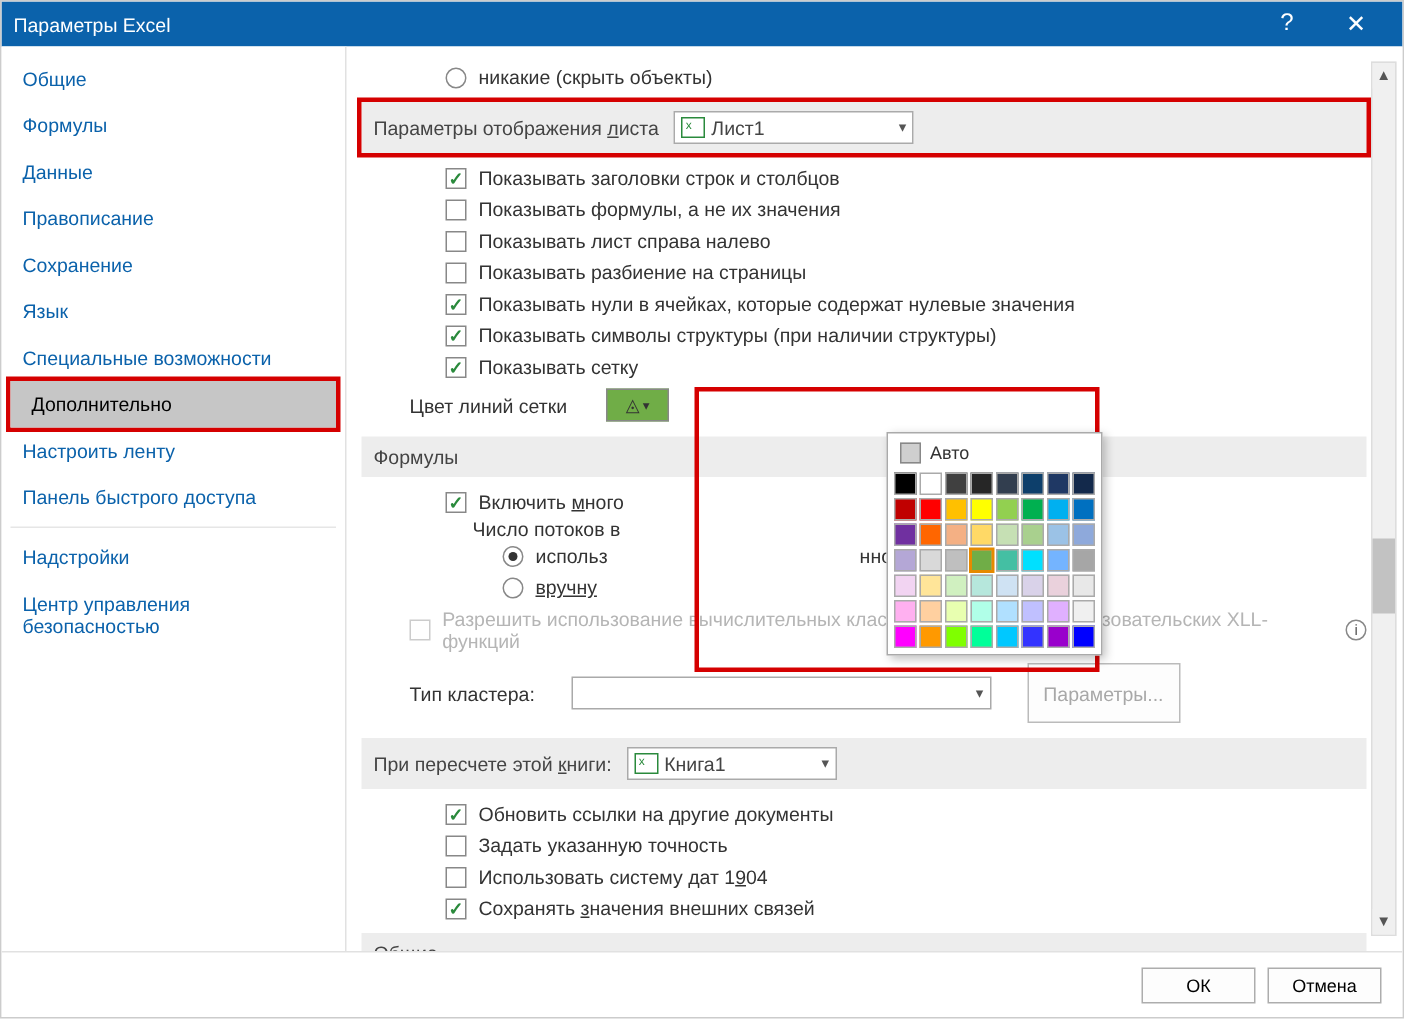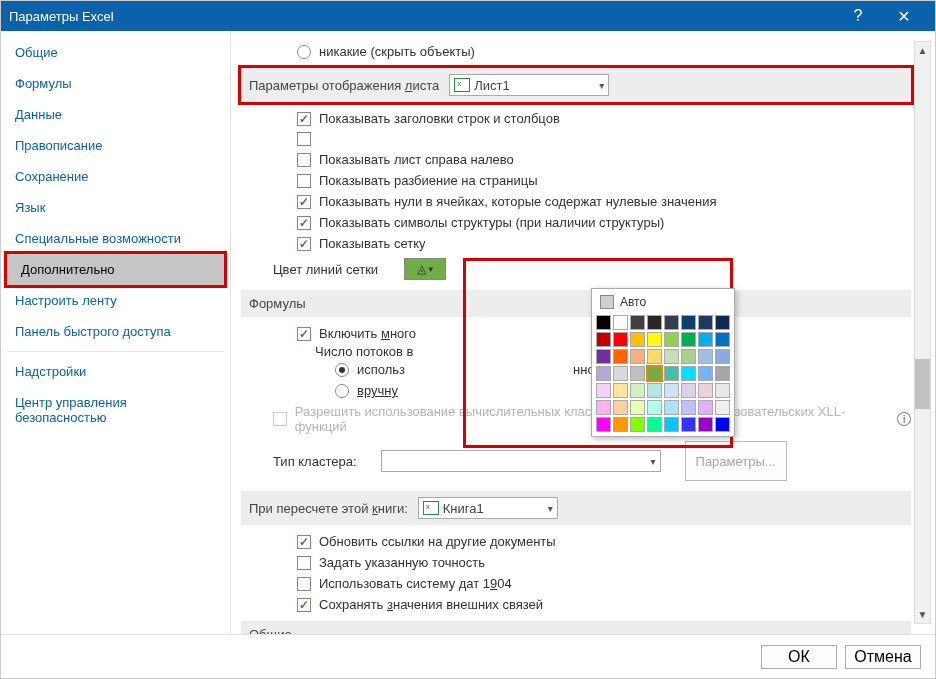--- a/index.html
+++ b/index.html
@@ -180,21 +180,21 @@
 
   .footer {
     height:44px;
     display:flex; align-items:center; justify-content:flex-end;
     gap:8px; padding:0 14px;
     border-top:1px solid #e1e1e1;
     background:#fff;
   }
   .footer .btn {
     border:1px solid #adadad; background:#fdfdfd; height:24px; min-width:76px;
-    display:inline-flex;align-items:center;justify-content:center; font-size:16px; cursor:pointer;
+    display:inline-flex;align-items:center;justify-content:center; font-size:12px; cursor:pointer;
   }
 </style>
 </head>
 <body>
 
 <div class="titlebar">
   <span class="title">Параметры Excel</span>
   <div class="tbtn">?</div>
   <div class="tbtn">✕</div>
 </div>
@@ -236,20 +236,21 @@
       </span>
     </div>
 
     <div id="sheet-checks">
         <div class="check-row">
           <span class="checkbox checked"></span>
           <span>Показывать заголовки строк и столбцов</span>
         </div>
         <div class="check-row">
           <span class="checkbox"></span>
+          <span>Показывать формулы, а не их значения</span>
         </div>
         <div class="check-row">
           <span class="checkbox"></span>
           <span>Показывать лист справа налево</span>
         </div>
         <div class="check-row">
           <span class="checkbox"></span>
           <span>Показывать разбиение на страницы</span>
         </div>
         <div class="check-row">

